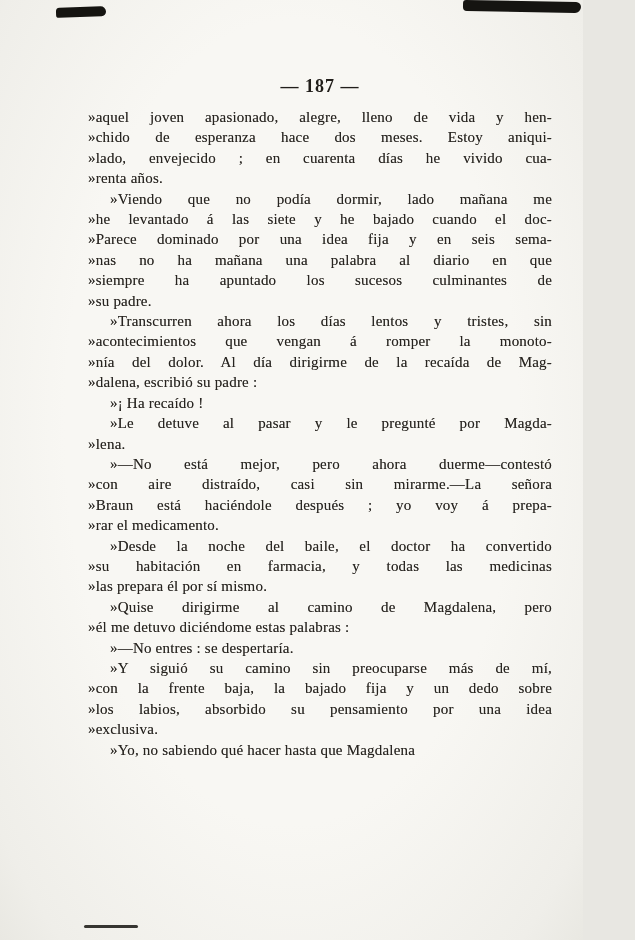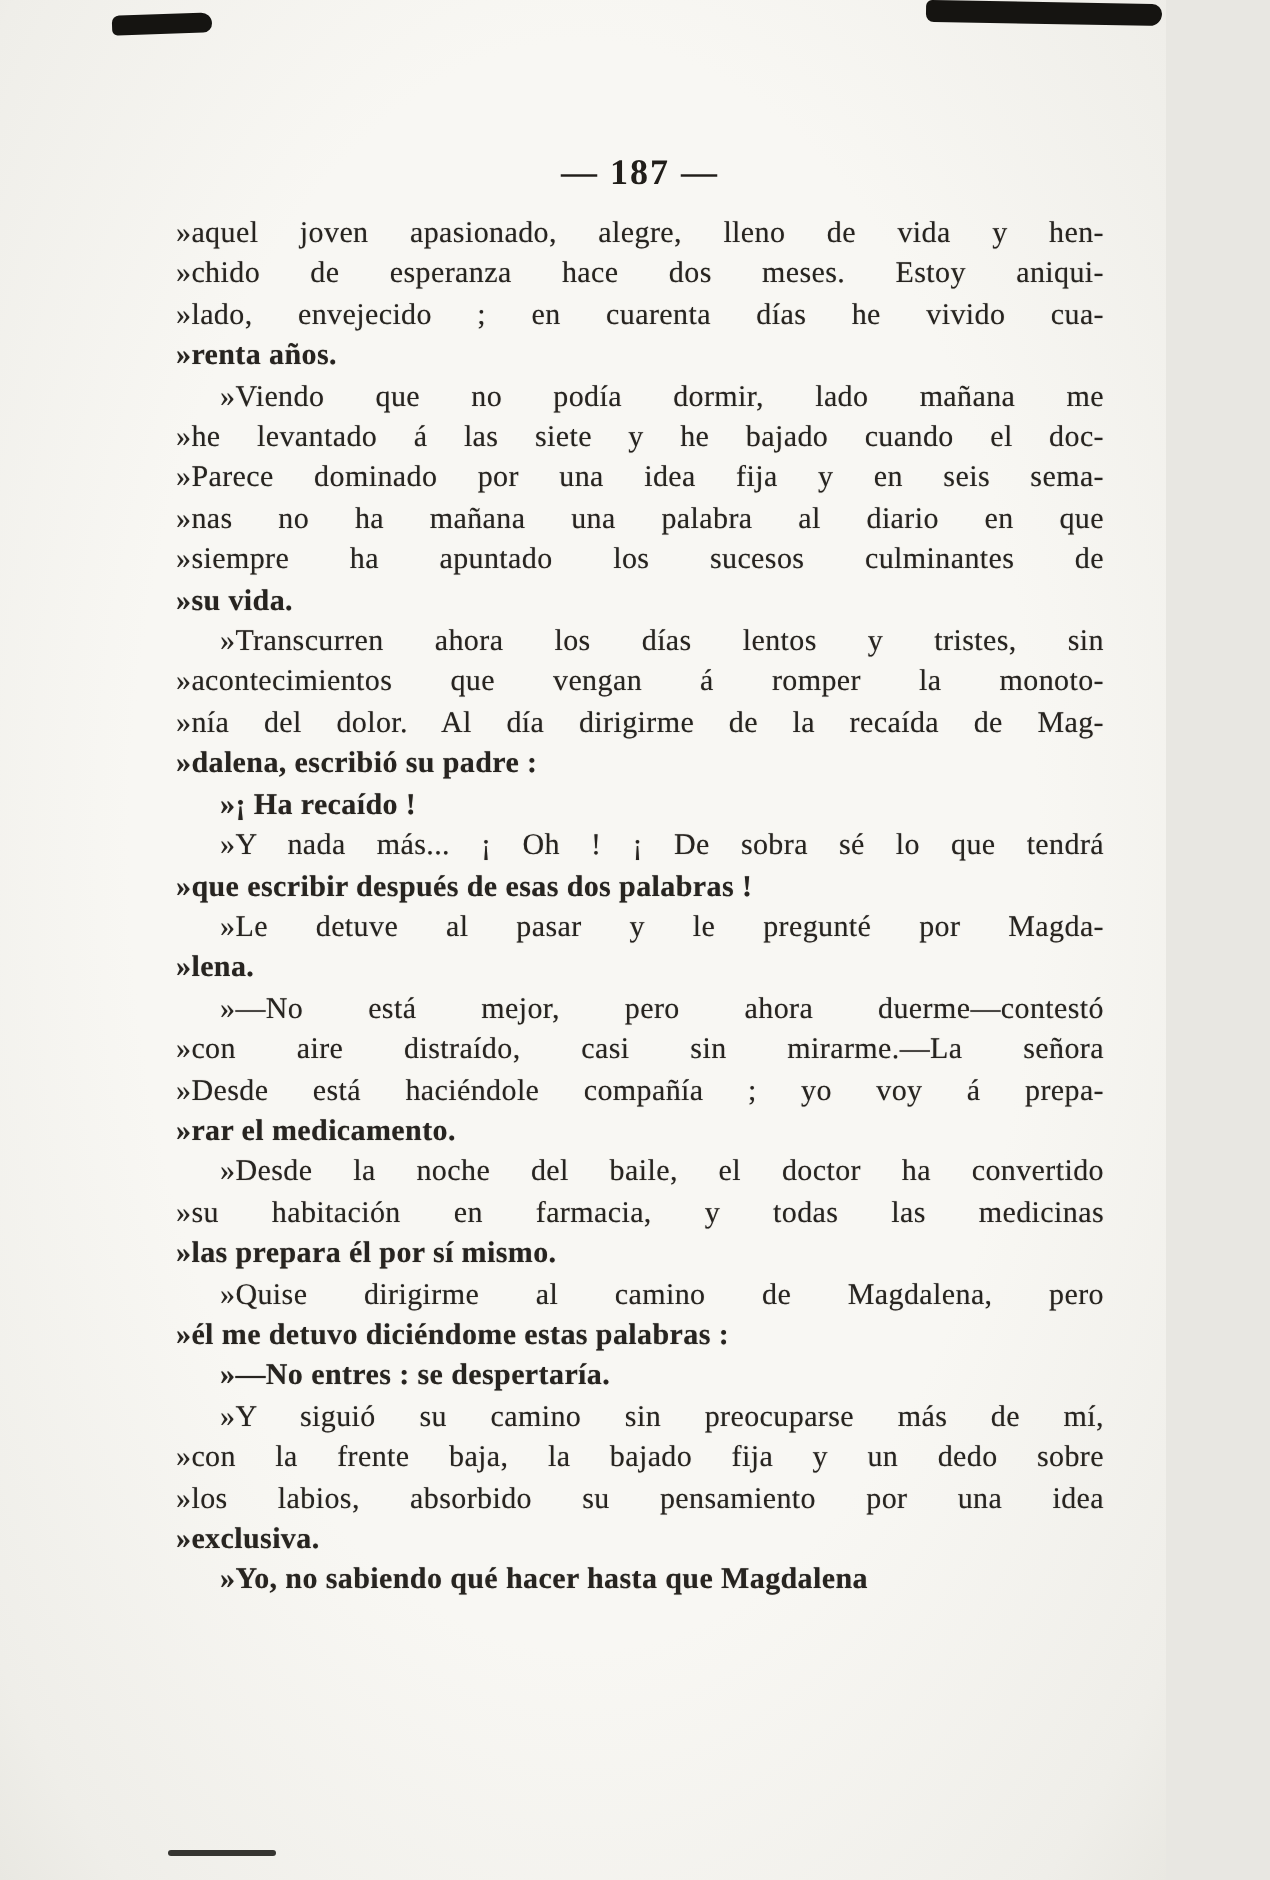--- a/index.html
+++ b/index.html
@@ -64,21 +64,20 @@
     white-space: normal;
   }
   .page-text .paragraph .line:first-child {
     text-indent: 22px;
   }
   .page-text .paragraph:first-child .line:first-child {
     text-indent: 0;
   }
   .page-text .paragraph .line:last-child {
     text-align-last: left;
-    font-weight: bold;
   }
 </style>
 </head>
 <body>
 
 <div class="scan-page">
   <div class="artifact a-top-left"></div>
   <div class="artifact a-top-right"></div>
   <div class="artifact a-bottom-left"></div>
 
@@ -90,43 +89,39 @@
           <div class="line">»chido de esperanza hace dos meses. Estoy aniqui-</div>
           <div class="line">»lado, envejecido ; en cuarenta días he vivido cua-</div>
           <div class="line">»renta años.</div>
         </div>
         <div class="paragraph">
           <div class="line">»Viendo que no podía dormir, lado mañana me</div>
           <div class="line">»he levantado á las siete y he bajado cuando el doc-</div>
           <div class="line">»Parece dominado por una idea fija y en seis sema-</div>
           <div class="line">»nas no ha mañana una palabra al diario en que</div>
           <div class="line">»siempre ha apuntado los sucesos culminantes de</div>
-          <div class="line">»su vida.</div>
+          <div class="line">»su padre.</div>
         </div>
         <div class="paragraph">
           <div class="line">»Transcurren ahora los días lentos y tristes, sin</div>
           <div class="line">»acontecimientos que vengan á romper la monoto-</div>
           <div class="line">»nía del dolor. Al día dirigirme de la recaída de Mag-</div>
           <div class="line">»dalena, escribió su padre :</div>
         </div>
         <div class="paragraph">
           <div class="line">»¡ Ha recaído !</div>
         </div>
         <div class="paragraph">
-          <div class="line">»Y nada más... ¡ Oh ! ¡ De sobra sé lo que tendrá</div>
-          <div class="line">»que escribir después de esas dos palabras !</div>
-        </div>
-        <div class="paragraph">
           <div class="line">»Le detuve al pasar y le pregunté por Magda-</div>
           <div class="line">»lena.</div>
         </div>
         <div class="paragraph">
           <div class="line">»—No está mejor, pero ahora duerme—contestó</div>
           <div class="line">»con aire distraído, casi sin mirarme.—La señora</div>
-          <div class="line">»Desde está haciéndole compañía ; yo voy á prepa-</div>
+          <div class="line">»Braun está haciéndole después ; yo voy á prepa-</div>
           <div class="line">»rar el medicamento.</div>
         </div>
         <div class="paragraph">
           <div class="line">»Desde la noche del baile, el doctor ha convertido</div>
           <div class="line">»su habitación en farmacia, y todas las medicinas</div>
           <div class="line">»las prepara él por sí mismo.</div>
         </div>
         <div class="paragraph">
           <div class="line">»Quise dirigirme al camino de Magdalena, pero</div>
           <div class="line">»él me detuvo diciéndome estas palabras :</div>

